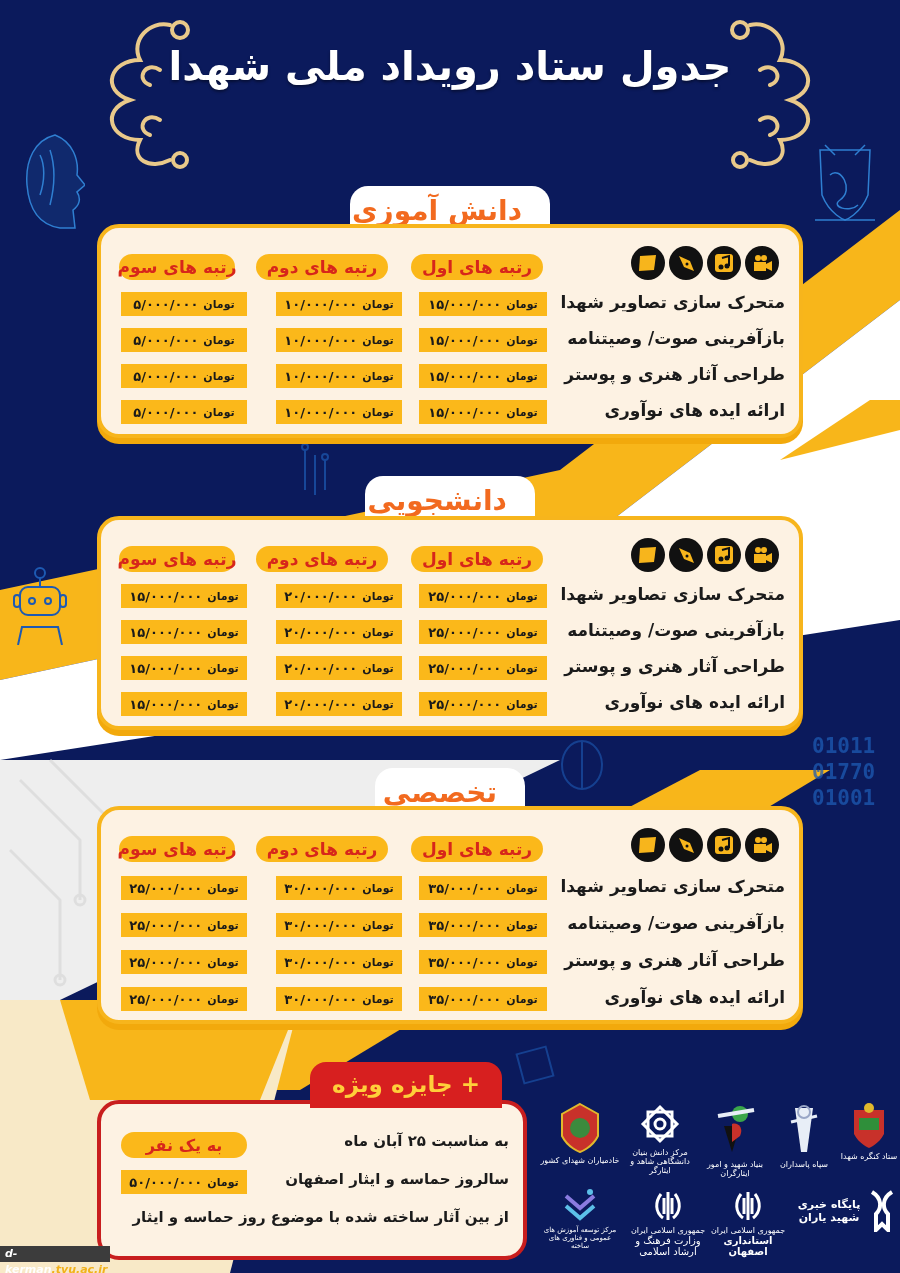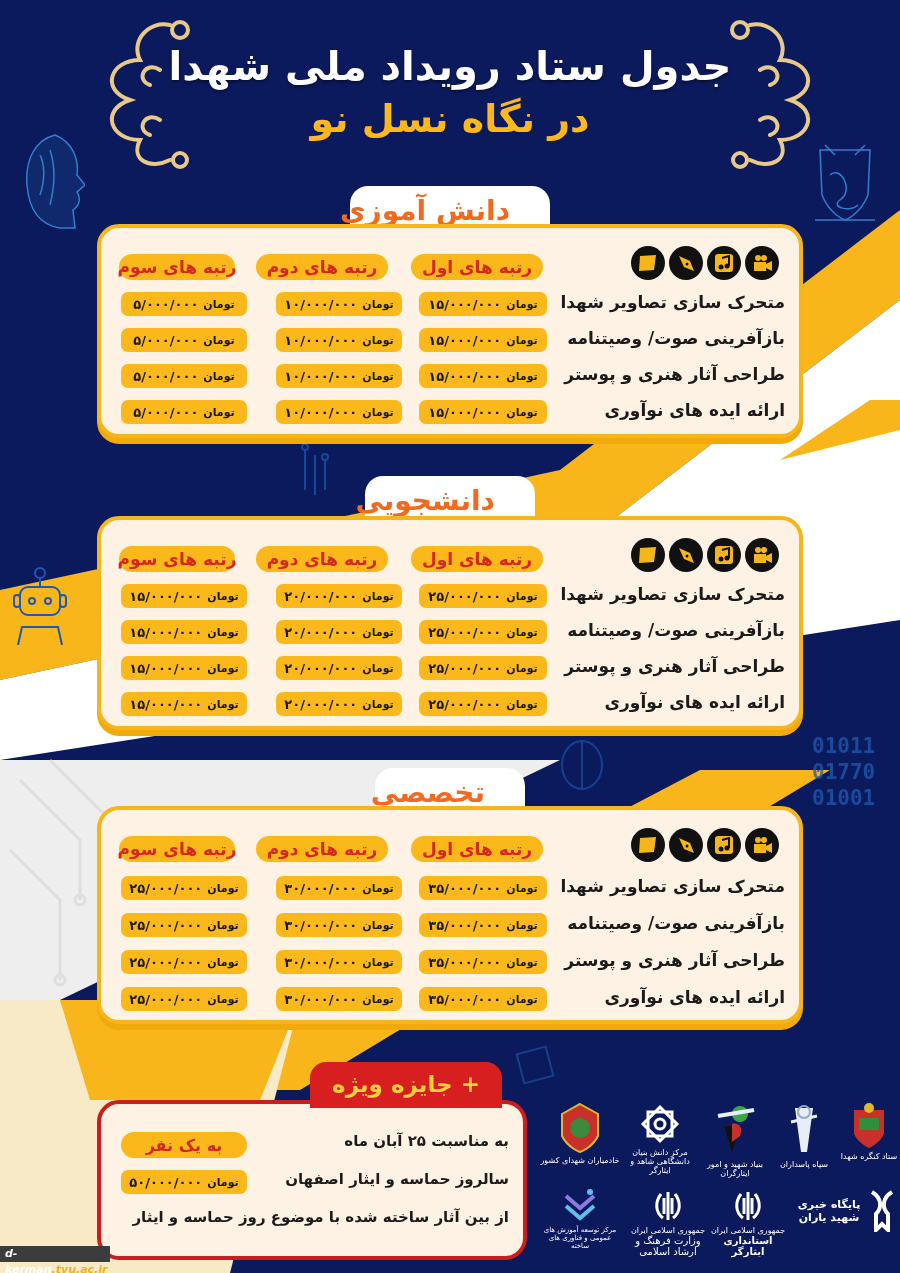--- a/index.html
+++ b/index.html
@@ -4,24 +4,24 @@
 <style>
   *{box-sizing:border-box;margin:0;padding:0}
   html,body{width:900px;height:1273px;overflow:hidden}
   body{position:relative;background:#0b1a5c;font-family:"DejaVu Sans","Liberation Sans",sans-serif;direction:rtl}
   .bg{position:absolute;inset:0;overflow:hidden;z-index:0}
   .title-wrap{position:absolute;top:40px;left:0;width:900px;text-align:center;z-index:3}
   .title1{color:#fff;font-size:40px;font-weight:bold;line-height:52px;text-shadow:0 2px 3px rgba(0,0,0,.4)}
   .title2{color:#ffb81c;font-size:38px;font-weight:bold;line-height:50px;margin-top:2px}
   .ornament{position:absolute;z-index:2}
   .section{position:absolute;left:97px;width:706px;z-index:3}
-  .tab{position:absolute;left:50%;transform:translateX(-50%);background:#fff;border-radius:18px 18px 0 0;color:#f26a1f;font-weight:bold;font-size:28px;text-align:center;padding:2px 40px 6px;top:0;height:52px;line-height:46px;white-space:nowrap}
+  .tab{position:absolute;left:50%;transform:translateX(-50%);background:#fff;border-radius:18px 18px 0 0;color:#f26a1f;font-weight:bold;font-size:28px;text-align:center;padding:2px 28px 6px;top:0;height:52px;line-height:46px;white-space:nowrap}
   .card{position:absolute;left:0;right:0;background:#fdf2e3;border:4px solid #f7b51c;border-radius:22px 22px 22px 22px;box-shadow:0 6px 0 #f2a90c}
   .label{position:absolute;right:14px;font-size:17px;font-weight:bold;color:#1b1b1b;white-space:nowrap}
-  .pill{position:absolute;height:24px;border-radius:7px;background:#fbb81a;display:flex;align-items:center;justify-content:center;font-size:12px;font-weight:bold;color:#1a1a1a;white-space:nowrap;direction:ltr}
+  .pill{position:absolute;height:24px;border-radius:0;background:#fbb81a;display:flex;align-items:center;justify-content:center;font-size:12px;font-weight:bold;color:#1a1a1a;white-space:nowrap;direction:ltr}
   .pill .amt{font-size:13px}
   .pill .cur{font-size:11px;margin-left:5px}
   .hpill{position:absolute;height:26px;border-radius:13px;background:#fbb81a;color:#d7261b;font-weight:bold;font-size:17px;display:flex;align-items:center;justify-content:center;white-space:nowrap}
   .icons{position:absolute;right:20px;display:flex;flex-direction:row;gap:4px}
   .ic{width:34px;height:34px;border-radius:50%;background:#111;display:flex;align-items:center;justify-content:center}
   .special-tab{position:absolute;left:310px;top:1062px;width:192px;height:46px;background:#d71f1f;border-radius:16px 16px 0 0;color:#ffcf3a;font-weight:bold;font-size:23px;text-align:center;line-height:44px;z-index:4}
   .special-card{position:absolute;left:97px;top:1100px;width:430px;height:160px;background:#fdf2e3;border:4px solid #c81e1e;border-radius:22px;z-index:3}
   .sp-line{position:absolute;right:14px;font-size:15px;font-weight:bold;color:#1b1b1b;white-space:nowrap}
   .logos{position:absolute;left:540px;top:1100px;width:360px;height:160px;z-index:3}
   .logo{position:absolute;color:#fff;text-align:center;font-size:8px}
@@ -122,21 +122,20 @@
     <path d="M10 15 L60 15 L58 60 C50 80 35 85 35 85 C35 85 20 80 12 60 Z"></path>
     <path d="M15 10 L25 20"></path>
       <path d="M45 20 L55 10"></path>
       <path d="M20 40 C30 30 45 55 30 65 C20 72 40 78 48 70"></path>
     <path d="M5 85 L65 85"></path>
   </g>
 </svg>
 
 <div class="title-wrap">
   <div class="title1">جدول ستاد رویداد ملی شهدا</div>
-  <div class="title2">در نگاه نسل نو</div>
 </div>
 
 <div class="section" style="top:186px;height:260px">
   <div class="tab" style="width:200px">دانش آموزی</div>
   <div class="card" style="top:38px;height:214px">
     <div class="icons" style="top:18px">
       <div class="ic">
           <svg width="20" height="18" viewBox="0 0 20 18">
             <circle cx="6" cy="4" r="3" fill="#f7b51c"></circle>
             <circle cx="12" cy="4" r="3" fill="#f7b51c"></circle>
@@ -496,21 +495,21 @@
     <svg width="30" height="36" viewBox="0 0 30 36">
         <g fill="none" stroke="#fff" stroke-width="3">
           <path d="M8 6 C2 14 2 24 10 30"></path>
           <path d="M22 6 C28 14 28 24 20 30"></path>
           <path d="M15 4 L15 32"></path>
           <path d="M11 10 L11 26"></path>
           <path d="M19 10 L19 26"></path>
         </g>
       </svg>
     <div>جمهوری اسلامی ایران</div>
-    <div style="font-size:10px;font-weight:bold">استانداری ایثارگر</div>
+    <div style="font-size:10px;font-weight:bold">استانداری اصفهان</div>
   </div>
   <div class="logo" style="left:84px;top:88px;width:88px">
     <svg width="30" height="36" viewBox="0 0 30 36">
         <g fill="none" stroke="#fff" stroke-width="3">
           <path d="M8 6 C2 14 2 24 10 30"></path>
           <path d="M22 6 C28 14 28 24 20 30"></path>
           <path d="M15 4 L15 32"></path>
           <path d="M11 10 L11 26"></path>
           <path d="M19 10 L19 26"></path>
         </g>

